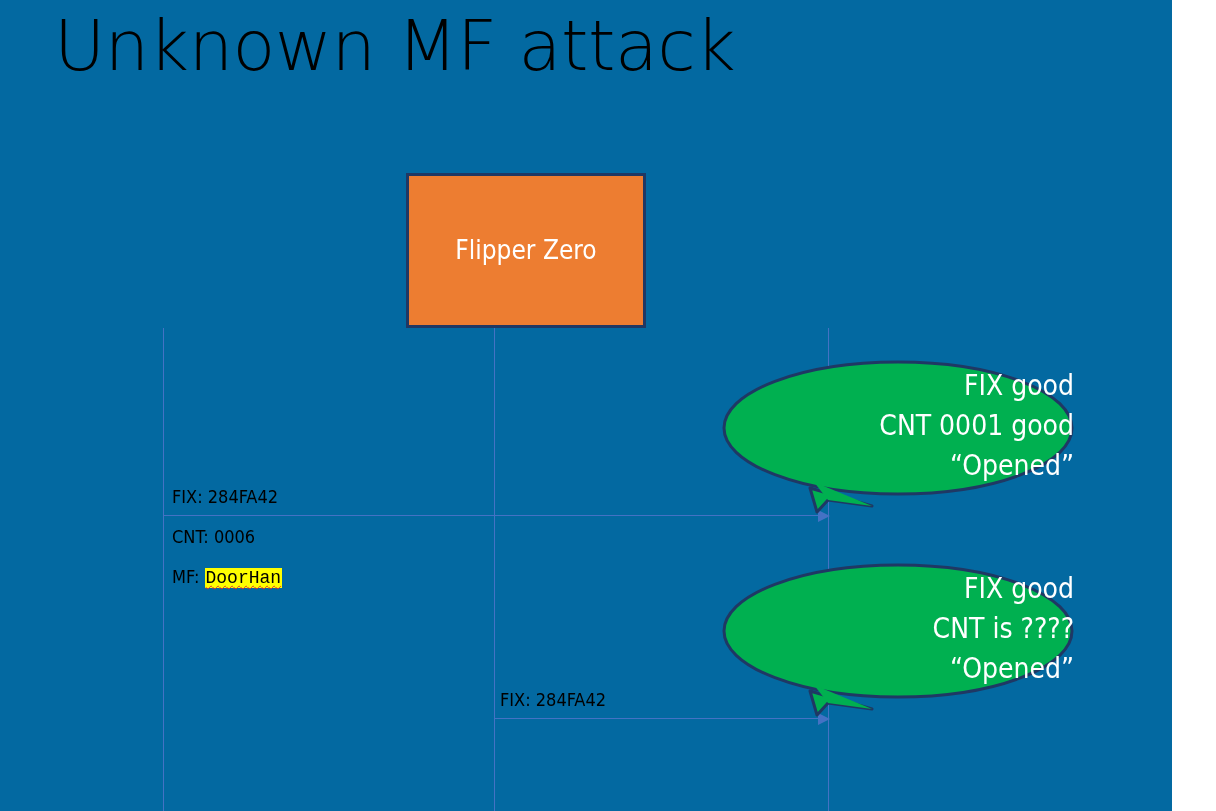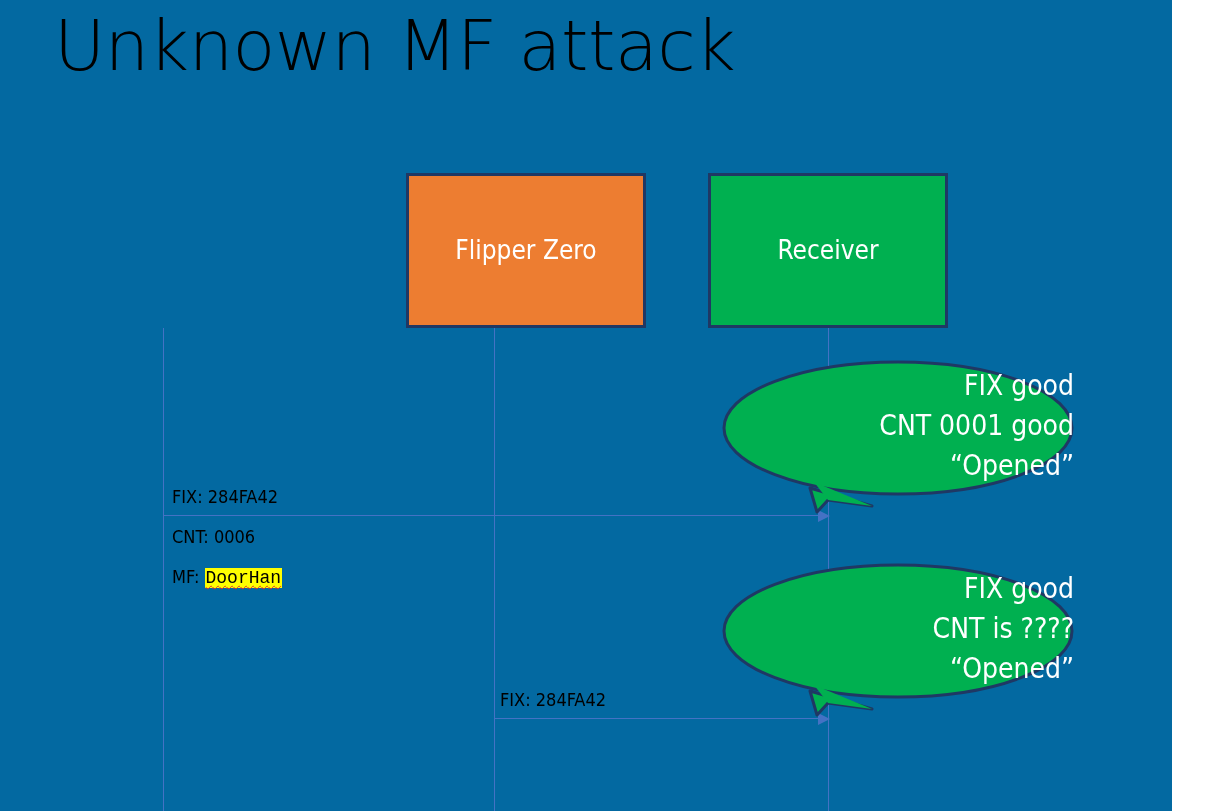--- a/index.html
+++ b/index.html
@@ -145,23 +145,20 @@
 
   <div class="lifeline" style="left:163px; top:328px; height:483px;"></div>
   <div class="lifeline" style="left:494px; top:328px; height:483px;"></div>
   <div class="lifeline" style="left:828px; top:328px; height:483px;"></div>
 
 
   <div class="actor-box" id="actor-flipper" style="background:#ED7D31;">
     <span class="actor-label">Flipper Zero</span>
   </div>
 
-  <div class="actor-box" id="actor-receiver" style="background:#00B050;">
-    <span class="actor-label">Receiver</span>
-  </div>
 
   <div class="msg-arrow" style="left:163px; top:509px; width:666px;">
     <div class="shaft"></div>
     <div class="head"></div>
   </div>
 
   <div class="msg-text" style="left:172px; top:477px;">
     <span class="msg-line">FIX: 284FA42</span>
     <span class="msg-line">CNT: 0006</span>
     <span class="msg-line"><span>MF: </span><span class="hl sp">DoorHan</span></span>

